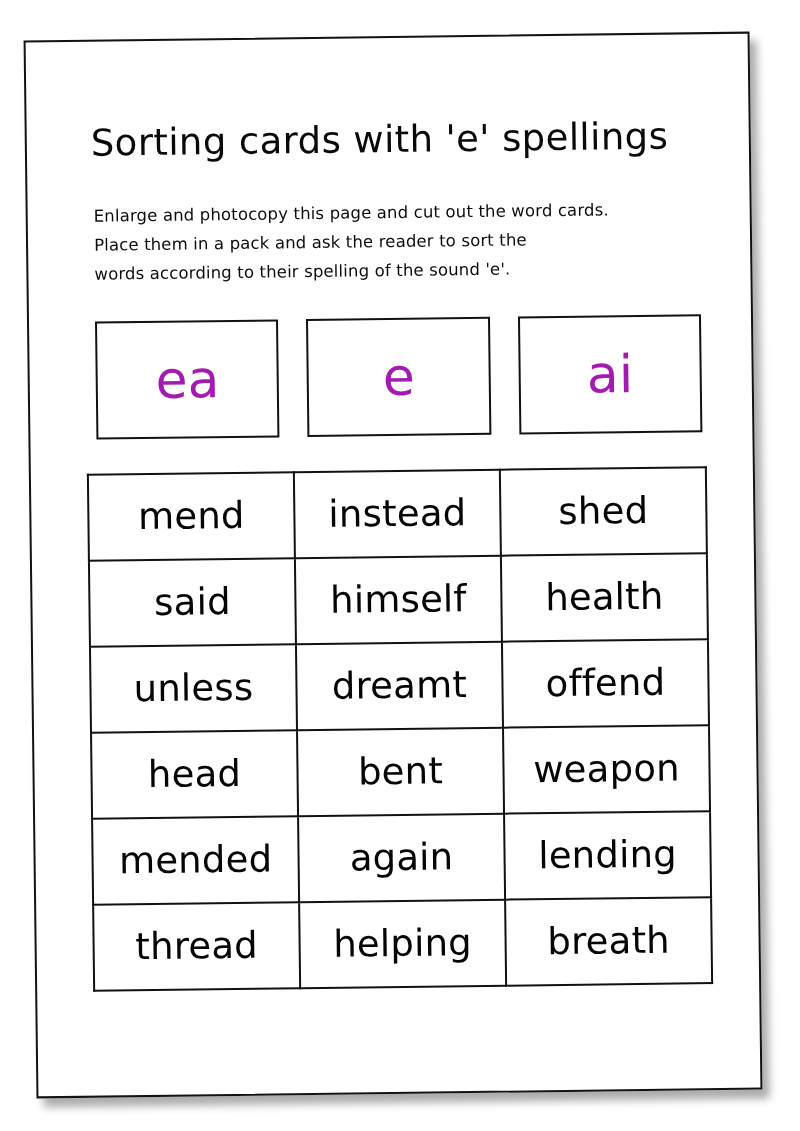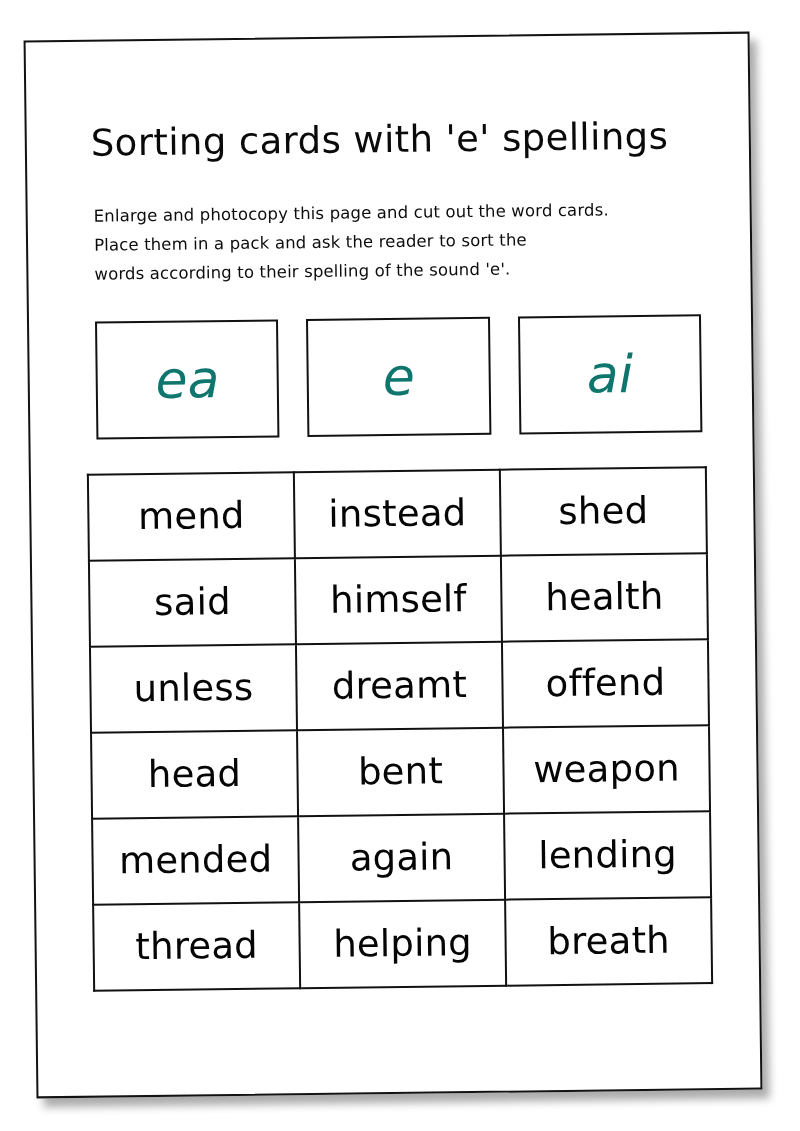--- a/index.html
+++ b/index.html
@@ -76,22 +76,21 @@
     height: 118px;
     display: flex;
     align-items: center;
     justify-content: center;
     box-sizing: border-box;
     background: #fff;
   }
   .header-card span {
     font-size: 52px;
     line-height: 1;
-    color: #0f766e;
-    font-style: italic;
+    color: #a21caf;
   }
 
   
   .word-grid {
     margin: 34px 0 0 -6px;
     border: 2px solid #111111;
     border-collapse: collapse;
     width: 620px;
     background: #fff;
   }

